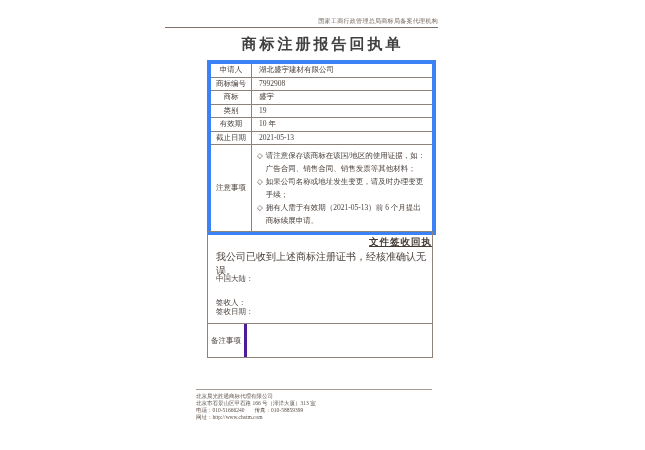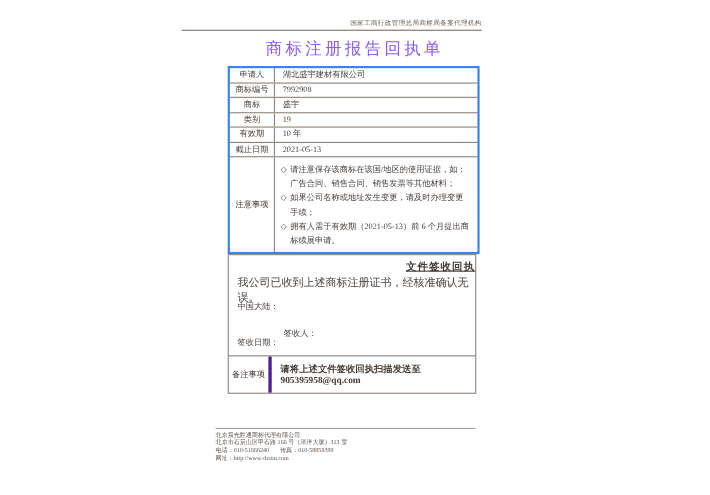--- a/index.html
+++ b/index.html
@@ -6,43 +6,43 @@
   html,body { width:645px; height:450px; background:#ffffff; }
   body { font-family:"Liberation Serif","DejaVu Serif",serif; color:#4a413b; }
   .page { position:relative; width:645px; height:450px; background:#fff; overflow:hidden; }
 
   .header-note { position:absolute; top:17px; left:165px; width:273px; text-align:right;
                  font-size:6px; color:#6f6258; letter-spacing:.3px; }
   .header-rule { position:absolute; top:27px; left:165px; width:273px; height:0;
                  border-top:1px solid #7d7068; }
 
   .doc-title { position:absolute; top:35px; left:0; width:645px; text-align:center;
-               font-size:15px; font-weight:normal; letter-spacing:3px; color:#8b5cf6; }
+               font-size:15px; font-weight:bold; letter-spacing:3px; color:#404040; }
 
   .info-table { position:absolute; top:60px; left:207px; width:229px;
-                border:2px solid #3b82f6; font-size:7.5px; }
+                border:4px solid #3b82f6; font-size:7.5px; }
   .t-row { display:flex; border-bottom:1px solid #8c8279; min-height:13.5px; }
   .t-row:last-child { border-bottom:none; }
   .t-label { width:41px; border-right:1px solid #8c8279; display:flex;
              align-items:center; justify-content:center; text-align:center; padding:1px; }
   .t-value { flex:1; display:flex; align-items:center; padding-left:7px; }
   .notes-row { min-height:67px; }
   .notes-content { flex:1; padding:5px 6px 3px 5px; }
   .note-item { display:flex; gap:3px; line-height:12.5px; margin-bottom:1px; }
   .note-bullet { flex:none; }
 
   .receipt-box { position:absolute; top:231px; left:207px; width:226px;
                  border:1px solid #8c8279; }
   .receipt-area { position:relative; height:92px; border-bottom:1px solid #8c8279; }
   .receipt-title { position:absolute; top:4px; left:0; width:100%; text-align:right;
                    font-size:9.5px; font-weight:bold; letter-spacing:1px;
                    text-decoration:underline; color:#453b34; }
   .receipt-confirm { position:absolute; top:18px; left:8px; font-size:10px; }
   .stamp-label  { position:absolute; top:42px; left:8px; font-size:7.5px; }
-  .signer-label { position:absolute; top:66px; left:8px; font-size:7.5px;margin-left:42px; }
+  .signer-label { position:absolute; top:66px; left:8px; font-size:7.5px; }
   .signdate-label { position:absolute; top:75px; left:8px; font-size:7.5px; }
   .remark-row { display:flex; min-height:33px; }
   .remark-label { width:39px; border-right:3px solid #4c1d95; display:flex;
                   align-items:center; justify-content:center; font-size:7.5px; }
   .remark-content { flex:1; padding:3px 4px 2px 8px; font-size:8.5px; font-weight:bold;
                     color:#453b34; }
   .remark-line1 { margin-top:3px; line-height:10px; }
   .remark-line2 { margin-top:6px; line-height:10px; }
 
   .footer { position:absolute; top:389px; left:196px; width:240px; }
@@ -108,21 +108,20 @@
     <div class="receipt-area">
       <div class="receipt-title">文件签收回执</div>
       <div class="receipt-confirm">我公司已收到上述商标注册证书，经核准确认无误。</div>
       <div class="stamp-label">中国大陆：</div>
       <div class="signer-label">签收人：</div>
       <div class="signdate-label">签收日期：</div>
     </div>
     <div class="remark-row">
       <div class="remark-label">备注事项</div>
       <div class="remark-content">
-        <div class="remark-line1">请将上述文件签收回执扫描发送至 905395958@qq.com</div>
       </div>
     </div>
   </div>
 
   <div class="footer">
     <div class="footer-rule"></div>
     <div class="footer-line">北京晨光胜通商标代理有限公司</div>
     <div class="footer-line">北京市石景山区甲石路 166 号（泽洋大厦）313 室</div>
     <div class="footer-line">
       <span class="footer-phone">电话：010-51666240</span><span>传真：010-58859399</span>

